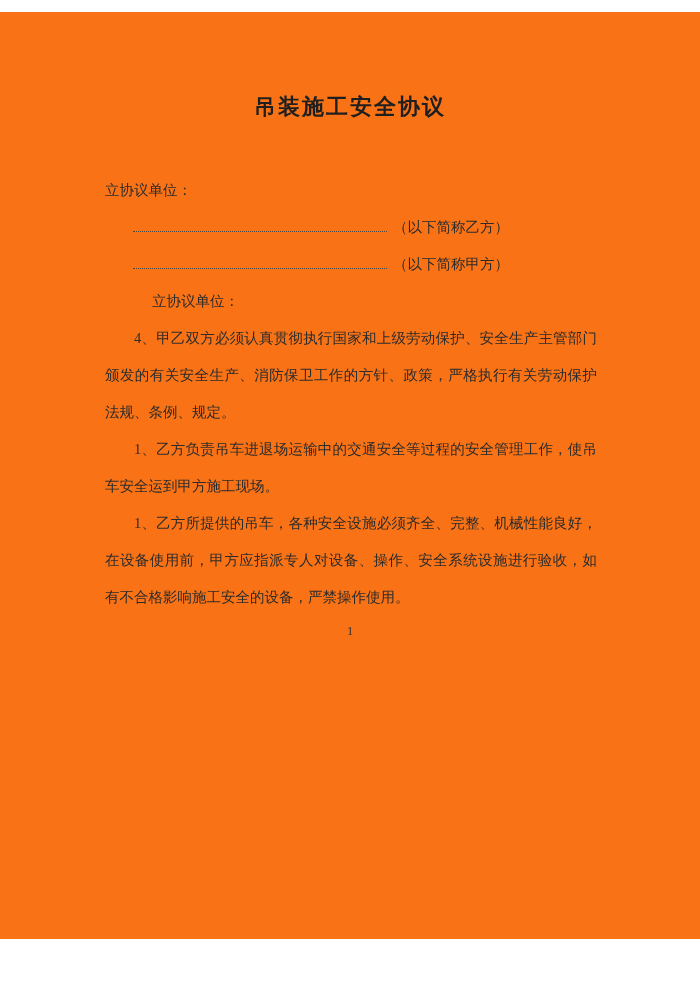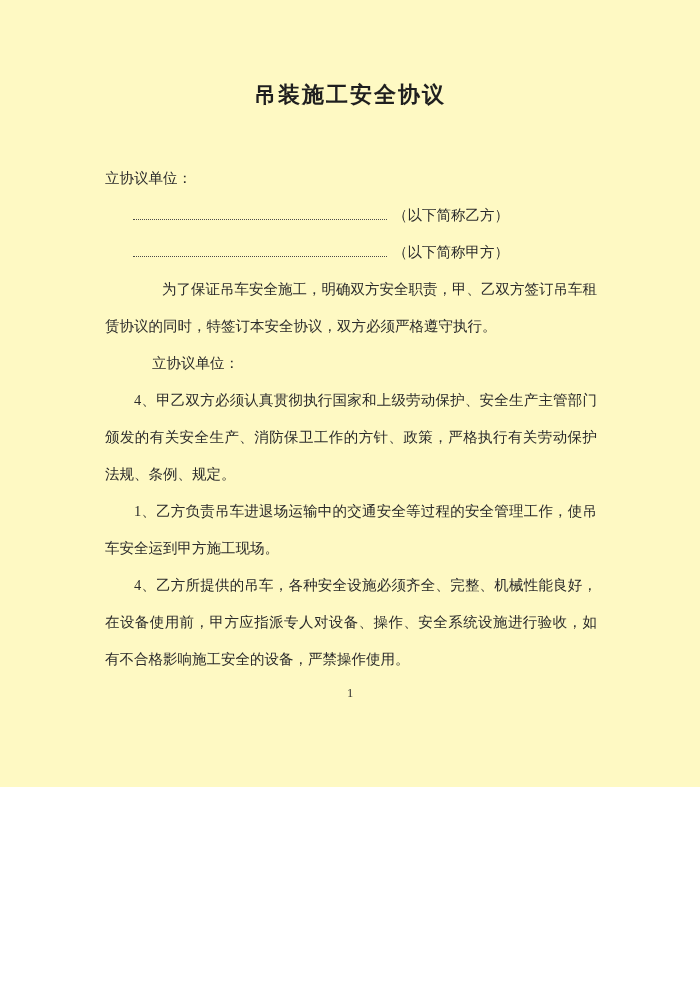--- a/index.html
+++ b/index.html
@@ -1,22 +1,22 @@
 <!DOCTYPE html>
 <html><head>
 <meta charset="utf-8">
 <style>
   * { margin: 0; padding: 0; box-sizing: border-box; }
   html, body { background: #ffffff; }
   .page {
     position: relative;
     width: 700px;
-    height: 787px;
-    margin: 0 auto;
-    background: #fef9c3;
+    height: 927px;
+    margin: 12px auto;
+    background: #f97316;
     color: #2b2b2b;
     font-family: "Liberation Serif", "DejaVu Serif", serif;
     overflow: hidden;
   }
   .doc-title {
     padding-top: 78px;
     text-align: center;
     font-size: 22px;
     font-weight: bold;
     line-height: 34px;
@@ -69,29 +69,28 @@
     <p class="parties-label">立协议单位：</p>
 
     <p class="party-line">
       <span class="dotted-line"></span><span>（以下简称乙方）</span>
     </p>
 
     <p class="party-line">
       <span class="dotted-line"></span><span>（以下简称甲方）</span>
     </p>
 
-    <p class="intro-para">为了保证吊车安全施工，明确双方安全职责，甲、乙双方签订吊车租赁协议的同时，特签订本安全协议，双方必须严格遵守执行。</p>
 
     <p class="content-heading">立协议单位：</p>
 
     <p class="clause">4、甲乙双方必须认真贯彻执行国家和上级劳动保护、安全生产主管部门颁发的有关安全生产、消防保卫工作的方针、政策，严格执行有关劳动保护法规、条例、规定。</p>
 
     <p class="clause">1、乙方负责吊车进退场运输中的交通安全等过程的安全管理工作，使吊车安全运到甲方施工现场。</p>
 
-    <p class="clause">4、乙方所提供的吊车，各种安全设施必须齐全、完整、机械性能良好，在设备使用前，甲方应指派专人对设备、操作、安全系统设施进行验收，如有不合格影响施工安全的设备，严禁操作使用。</p>
+    <p class="clause">1、乙方所提供的吊车，各种安全设施必须齐全、完整、机械性能良好，在设备使用前，甲方应指派专人对设备、操作、安全系统设施进行验收，如有不合格影响施工安全的设备，严禁操作使用。</p>
 
 
 
   </div>
 
   <div class="page-footer">1</div>
 
 </div>
 
 </body></html>

